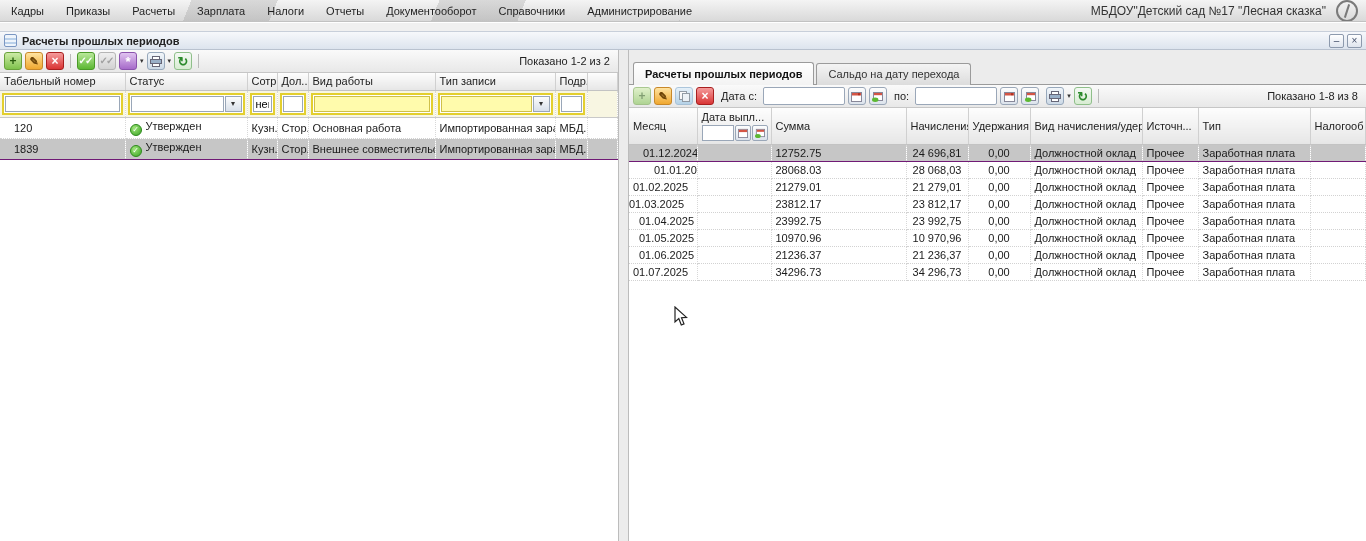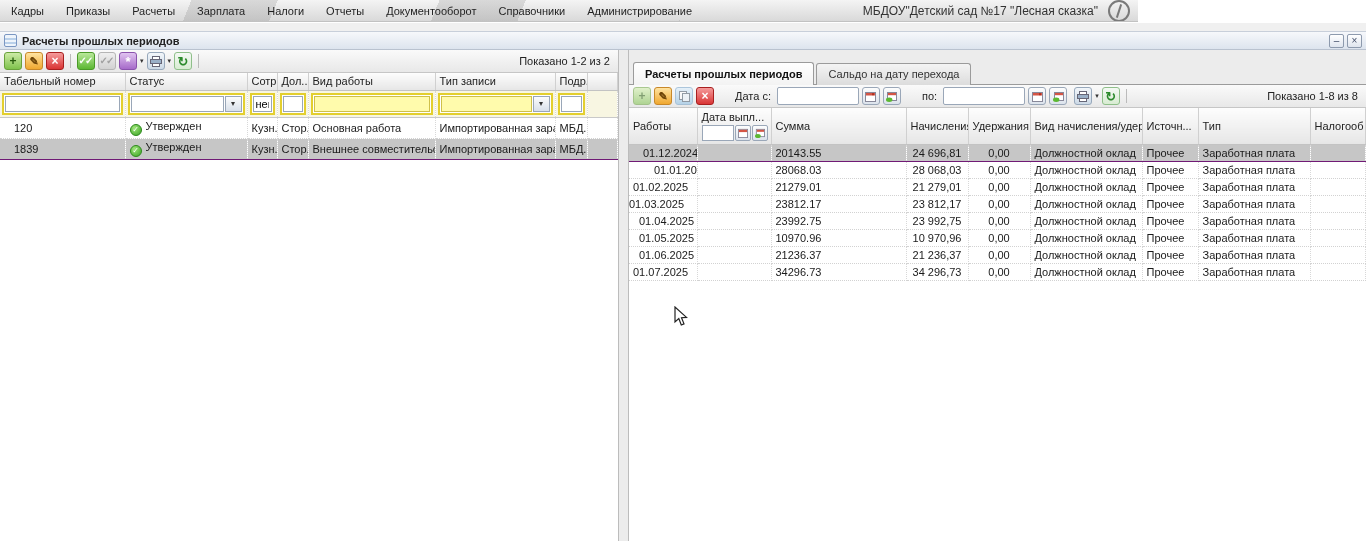--- a/index.html
+++ b/index.html
@@ -5,21 +5,21 @@
   * { box-sizing: border-box; }
   html,body { margin:0; padding:0; }
   body {
     width:1366px; height:541px; overflow:hidden; position:relative;
     font-family:"Liberation Sans", sans-serif; font-size:11px; color:#1a1a1a;
     background:#ffffff;
   }
 
   
   .menubar {
-    position:absolute; top:0; left:0; width:1138px; height:22px;
+    position:absolute; top:0; left:0; width:1366px; height:22px;
     background:linear-gradient(180deg,#f4f4f4,#d9d9d9);
     border-bottom:1px solid #c2c2c2;
     display:flex; align-items:center; overflow:hidden;
   }
   .menubar::before {
     content:""; position:absolute; left:120px; top:-10px; width:560px; height:50px;
     background:repeating-linear-gradient(112deg, rgba(130,130,130,0) 0 70px, rgba(120,120,120,.22) 70px 150px, rgba(130,130,130,0) 150px 230px);
     pointer-events:none;
   }
   .menu-items { display:flex; align-items:center; height:100%; position:relative; }
@@ -91,21 +91,21 @@
   .tbtn.appr   { background:linear-gradient(#b9e89a,#5cb832); border-color:#4a9a28; color:#fff; font-size:10px; letter-spacing:-2px; padding-right:2px;}
   .tbtn.appr-off{ background:linear-gradient(#efefef,#d2d2d2); border-color:#b5b5b5; color:#a0a0a0; font-size:10px; letter-spacing:-2px; padding-right:2px;}
   .tbtn.gear   { background:linear-gradient(#e0c3f0,#a express66bc9); background:linear-gradient(#e0c3f0,#a66bc9); border-color:#8a53ad; color:#fff; font-size:13px; }
   .tbtn.copy   { background:linear-gradient(#d7ebfa,#8cc0e6); border-color:#6f9fc6; }
   .tbtn.print  { background:linear-gradient(#f2f6fa,#ccd9e6); border-color:#97a8bb; }
   .tbtn.refresh{ background:linear-gradient(#f4f9f4,#d8ecd2); border-color:#8fbf8a; color:#2c8a2c; font-size:13px; font-weight:bold; }
   .tbtn.cal    { background:linear-gradient(#fdfdfd,#dce3ec); border-color:#9aa7b8; }
   .dim { opacity:.55; }
   .dd-arrow { font-size:7px; color:#333; margin-left:0px; align-self:center; }
   .shown-label { margin-left:auto; padding-right:4px; color:#222; white-space:nowrap; }
-  .tb-label { margin:0 3px 0 18px; color:#222; }
+  .tb-label { margin:0 3px 0 4px; color:#222; }
   .date-input {
     width:82px; height:18px; border:1px solid #9aa7b8; border-radius:2px;
     font-family:"Liberation Sans",sans-serif; font-size:11px; padding:0 3px; background:#fff;
   }
 
   
   .tabstrip {
     height:35px; background:#ececec; border-bottom:1px solid #9b9b9b;
     display:flex; align-items:flex-end; padding:0 4px; gap:2px;
   }
@@ -385,21 +385,21 @@
           <col style="width:135px">
           <col style="width:62px">
         <col style="width:62px">
           <col style="width:112px">
           <col style="width:56px">
           <col style="width:112px">
           <col>
       </colgroup>
       <thead>
         <tr>
-          <th class="th-date">Работы</th>
+          <th class="th-date">Месяц</th>
           <th class="th-date">
             <span class="th-label">Дата выпл...</span>
             <span class="hdr-filter">
               <input style="">
               <span class="minical">
                 <svg width="10" height="10" viewBox="0 0 11 11">
                   <rect x="0.5" y="1.5" width="10" height="9" fill="#fff" stroke="#889" stroke-width="1"></rect>
                   <rect x="1" y="2" width="9" height="2.5" fill="#d45545"></rect>
                 </svg>
               </span>
@@ -418,21 +418,21 @@
           <th class="th-date">Вид начисления/удержания</th>
           <th class="th-date">Источн...</th>
           <th class="th-date">Тип</th>
           <th class="th-date">Налогооб</th>
         </tr>
       </thead>
       <tbody id="right-tbody">
           <tr class="selected">
         <td style="padding-left:14px">01.12.2024</td>
         <td></td>
-        <td>20143.55</td>
+        <td>12752.75</td>
         <td class="num">24 696,81</td>
         <td class="num">0,00</td>
         <td>Должностной оклад</td>
         <td>Прочее</td>
         <td>Заработная плата</td>
         <td></td>
       </tr>
           <tr>
         <td style="padding-left:25px">01.01.2025</td>
         <td></td>

